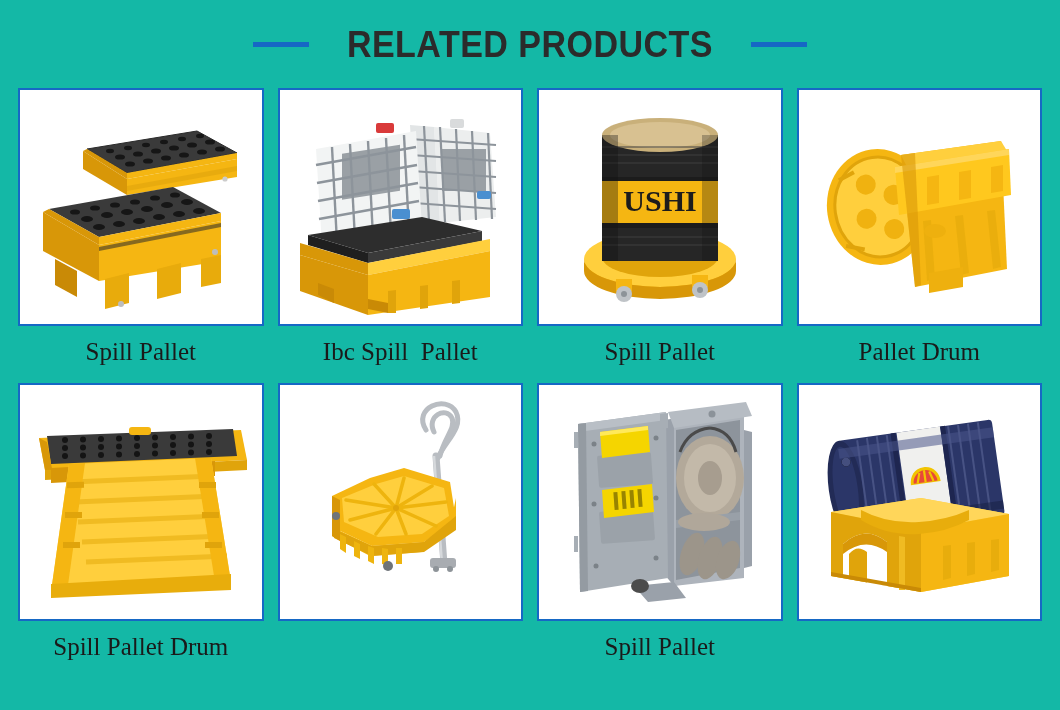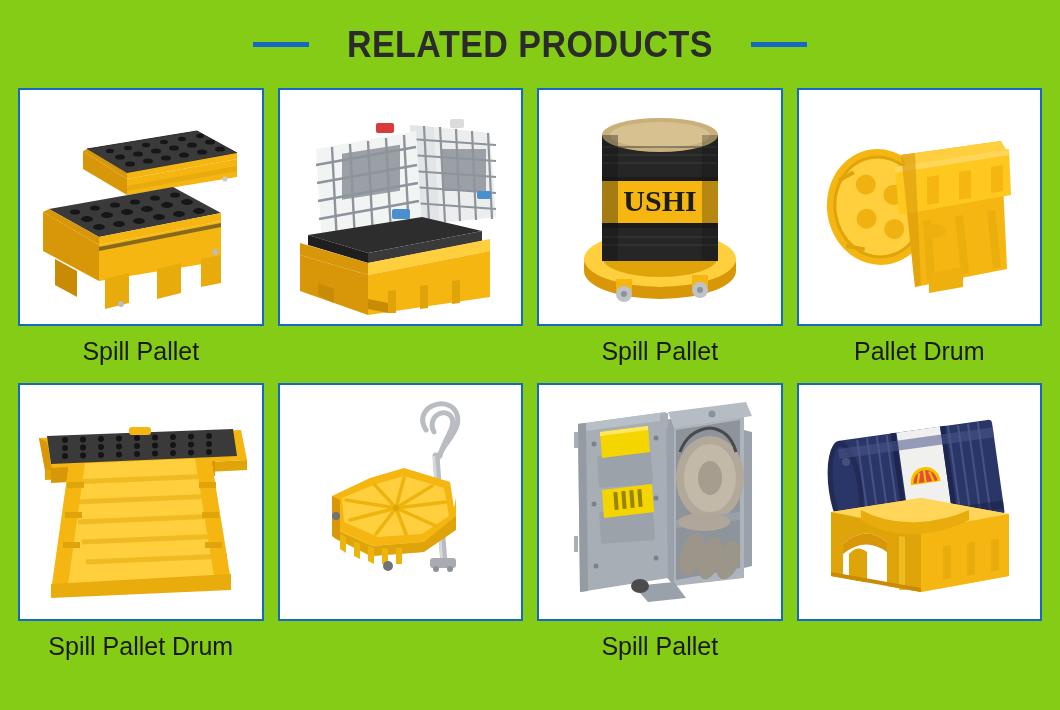--- a/index.html
+++ b/index.html
@@ -2,21 +2,21 @@
 <html><head>
 <meta charset="utf-8">
 <style>
   * { box-sizing: border-box; margin: 0; padding: 0; }
   html, body {
     width: 1060px; height: 710px;
     background: #ffffff;
     font-family: "Liberation Sans", "DejaVu Sans", sans-serif;
     overflow: hidden;
   }
-  .page { width: 1060px; height: 710px; position: relative; background:#84cc16; }
+  .page { width: 1060px; height: 710px; position: relative; background:#14b8a6; }
 
   
   .header {
     height: 88px;
     display: flex;
     align-items: center;
     justify-content: center;
     gap: 22px;
   }
   .rule {
@@ -56,21 +56,21 @@
   }
   .thumb svg { display: block; }
   .caption {
     margin-top: 11px;
     font-size: 25px;
     font-weight: 300;
     color: #1a1a1a;
     text-align: center;
     line-height: 1.18;
     white-space: pre-wrap;
-    font-family: Liberation Sans, sans-serif;
+    font-family: Liberation Serif, serif;
   }
   .caption.two-line { line-height: 1.22; }
 </style>
 </head>
 <body>
 
 <div class="page">
 
   <div class="header">
     <span class="rule"></span>
@@ -212,20 +212,21 @@
           <polygon points="84,184 206,160 206,206 84,224" fill="#f5b612"></polygon>
           <g fill="#e0a40b">
             <polygon points="104,200 112,199 112,222 104,222"></polygon>
             <polygon points="136,195 144,194 144,217 136,218"></polygon>
             <polygon points="168,190 176,189 176,212 168,213"></polygon>
           </g>
           <polygon points="84,218 104,222 104,212 84,208" fill="#c98a06"></polygon>
           <polygon points="34,192 50,198 50,212 34,204" fill="#c98a06"></polygon>
         </svg>
       </div>
+      <div class="caption">Ibc Spill  Pallet</div>
     </div>
 
     <div class="card">
       <div class="thumb">
         <svg width="232" height="232" viewBox="0 0 232 232">
 
           <ellipse cx="116" cy="176" rx="76" ry="28" fill="#f5b612"></ellipse>
           <ellipse cx="116" cy="168" rx="76" ry="28" fill="#ffcf3d"></ellipse>
           <ellipse cx="116" cy="166" rx="58" ry="20" fill="#e0a40b"></ellipse>
           <path d="M40,168 a76,28 0 0,0 152,0 l0,12 a76,28 0 0,1 -152,0 z" fill="#d89708"></path>

